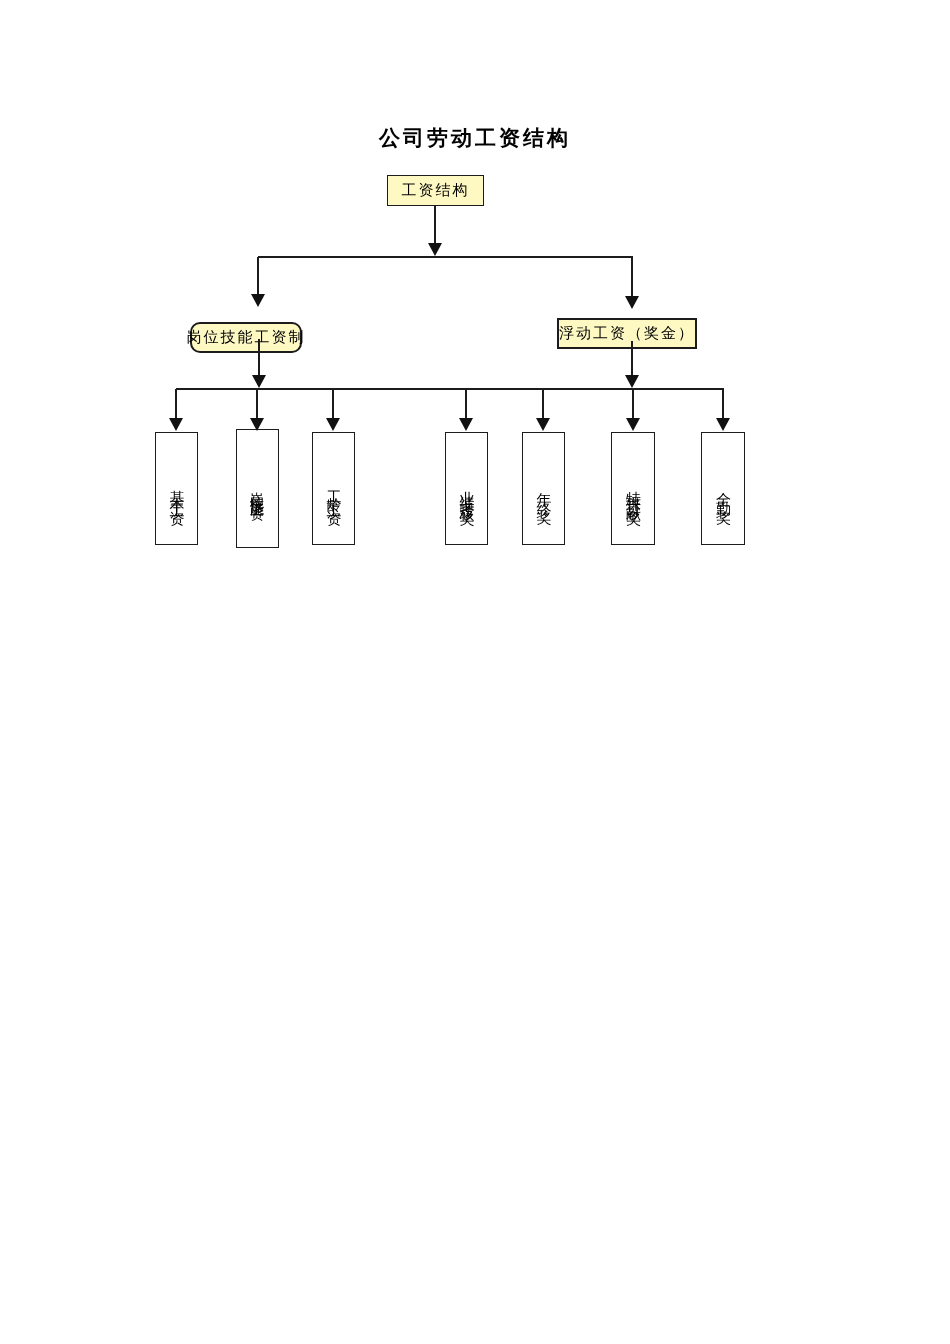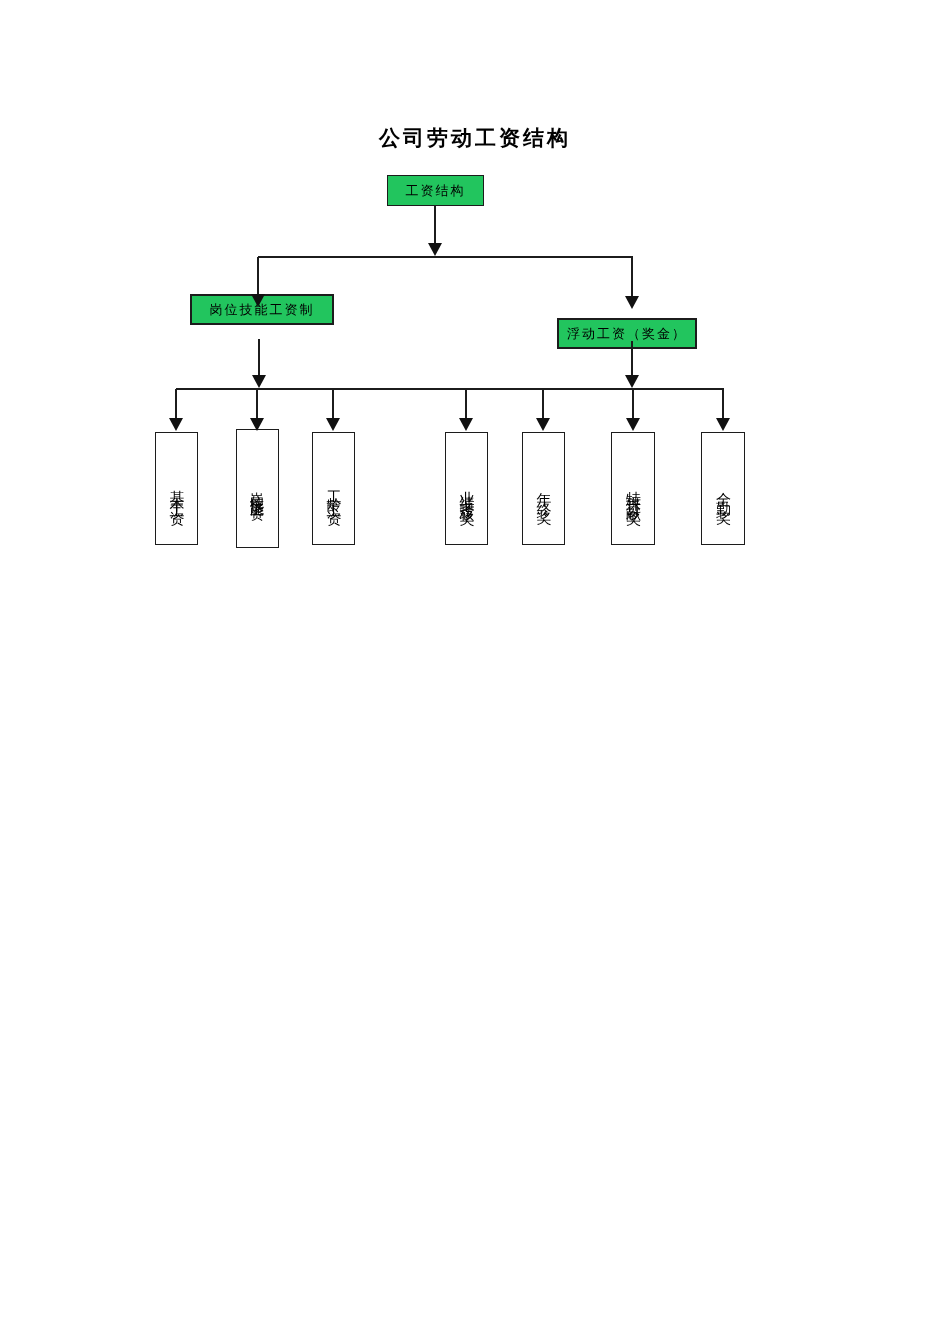--- a/index.html
+++ b/index.html
@@ -20,31 +20,31 @@
     text-align: center;
     font-size: 21px;
     font-weight: bold;
     letter-spacing: 3px;
     color: #000000;
   }
   
   .node {
     position: absolute;
     border: 2px solid #1c1c1c;
-    background: #22c55e;
+    background: #fef9c3;
     display: flex;
     align-items: center;
     justify-content: center;
-    font-size: 13px;
+    font-size: 15px;
     letter-spacing: 2px;
     box-sizing: border-box;
     white-space: nowrap;
   }
   .root { left: 387px; top: 175px; width: 97px;  height: 31px; border-width: 1.5px; }
-  .l2a  { left: 190px; top: 294px; width: 144px; height: 31px; }
+  .l2a  { left: 190px; top: 322px; width: 112px; height: 31px; border-radius: 10px; }
   .l2b  { left: 557px; top: 318px; width: 140px; height: 31px; }
   .leaf {
     position: absolute;
     border: 1.5px solid #1c1c1c;
     background: #ffffff;
     display: flex;
     align-items: center;
     justify-content: center;
     box-sizing: border-box;
     top: 432px;

